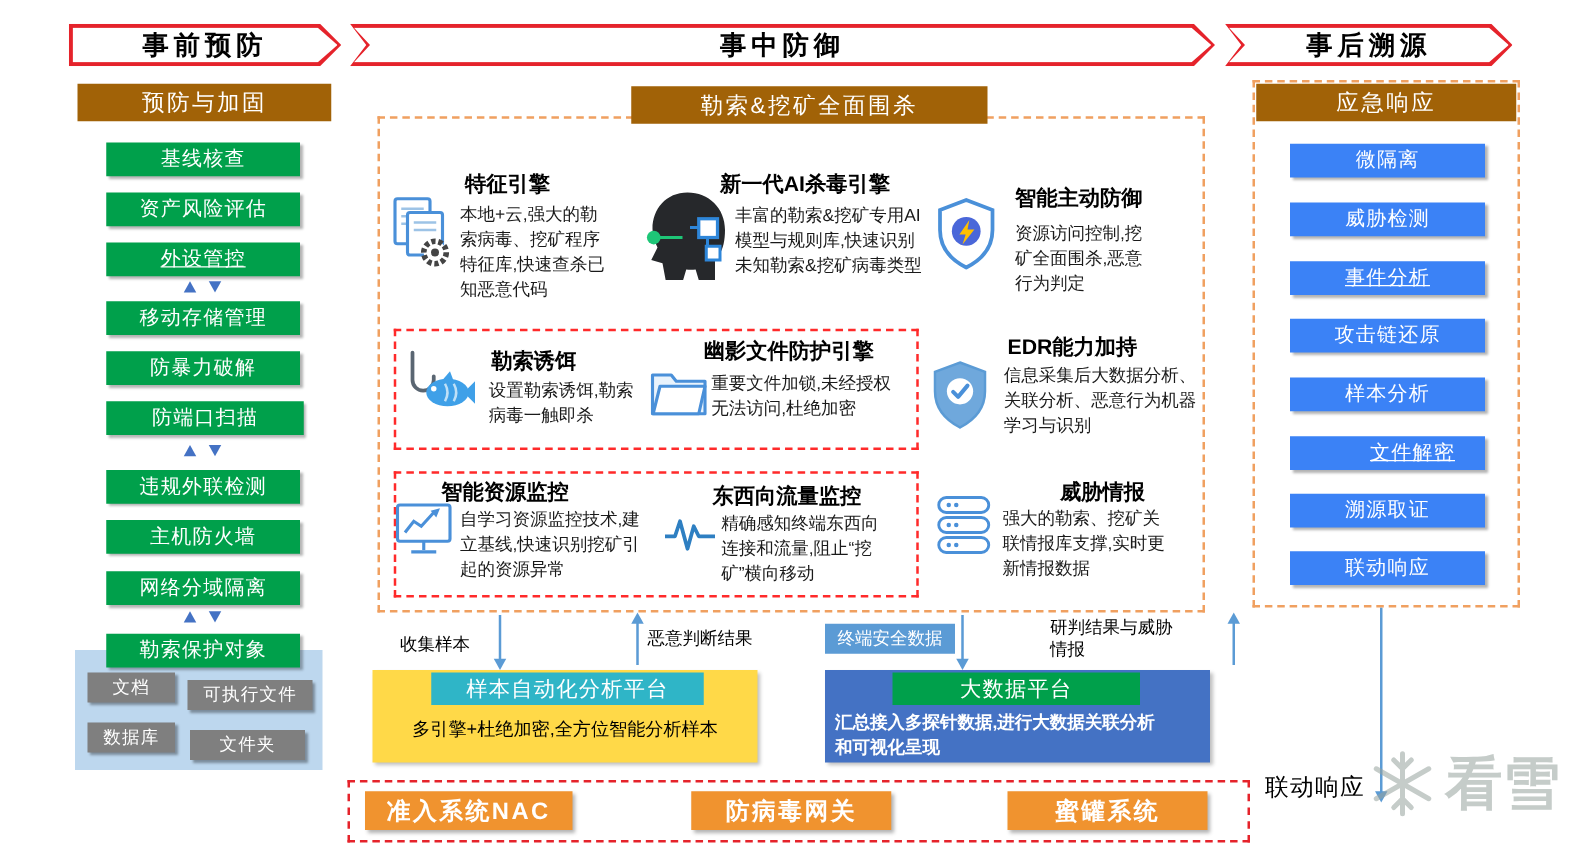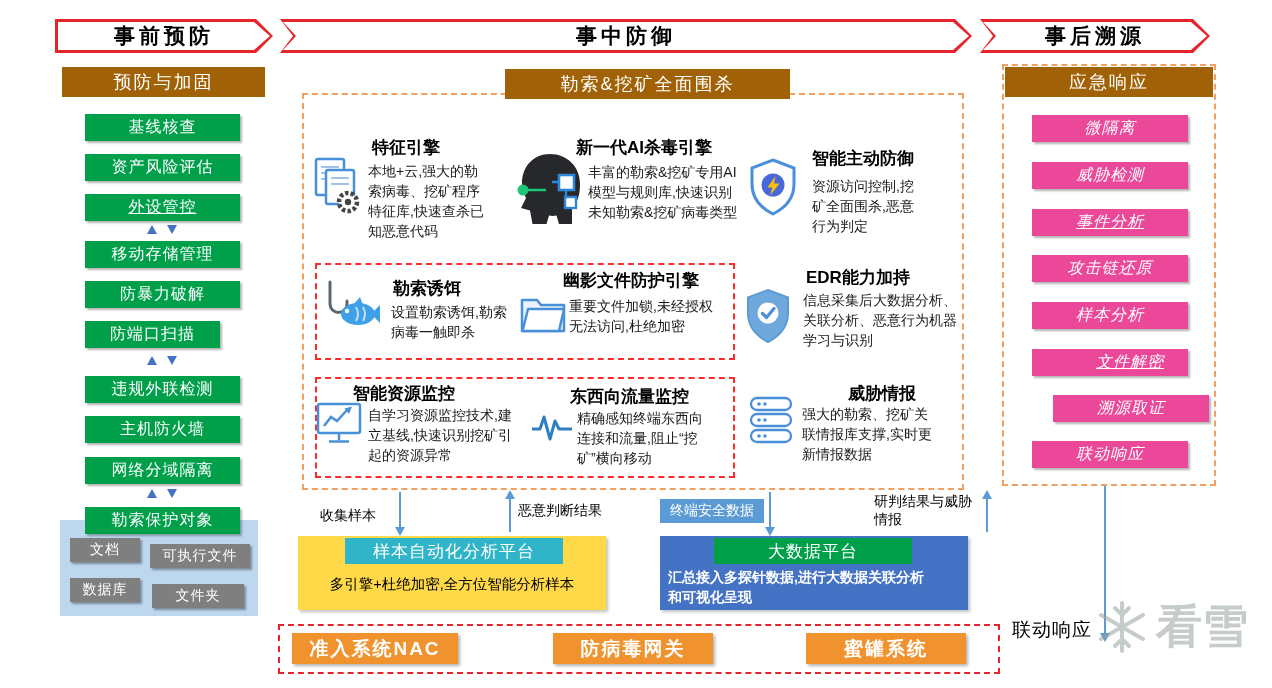--- a/index.html
+++ b/index.html
@@ -17,21 +17,21 @@
   .arrow-rn-i { clip-path:polygon(0 0,calc(100% - 16px) 0,100% 50%,calc(100% - 16px) 100%,0 100%,13px 50%); }
   .b-label { position:absolute; inset:0; display:flex; align-items:center; justify-content:center;
              font-size:21px; font-weight:bold; letter-spacing:4px; color:#000; }
 
   
   .sec-header { position:absolute; background:#a16207; color:#fff; display:flex; align-items:center;
                 justify-content:center; font-size:18px; letter-spacing:2px; }
   .pill { position:absolute; display:flex; align-items:center; justify-content:center; color:#fff;
           font-size:16px; letter-spacing:1px; white-space:nowrap; }
   .pill.g    { background:#00A04B; box-shadow:2px 2px 2px rgba(0,0,0,.3); }
-  .pill.o    { background:#ec4899; box-shadow:2px 2px 2px rgba(0,0,0,.3);font-style:italic; }
+  .pill.o    { background:#3b82f6; box-shadow:2px 2px 2px rgba(0,0,0,.3); }
   .pill.gray { background:#7F7F7F; box-shadow:2px 2px 2px rgba(0,0,0,.35); font-size:14px; }
   .u { text-decoration:underline; }
 
   .updown { position:absolute; display:flex; gap:10px; }
   .t-up   { width:0; height:0; border-left:5px solid transparent; border-right:5px solid transparent; border-bottom:9px solid #4472C4; }
   .t-down { width:0; height:0; border-left:5px solid transparent; border-right:5px solid transparent; border-top:9px solid #4472C4; }
 
   .protect-bg { position:absolute; left:60px; top:520px; width:198px; height:96px; background:#BDD7EE; }
 
   
@@ -94,21 +94,21 @@
 
   <div class="pill g" style="left:85px;top:114px;width:155px;height:27px;">基线核查</div>
   <div class="pill g u" style="left:85px;top:194px;width:155px;height:27px;">外设管控</div>
   <div class="pill g" style="left:85px;top:154px;width:155px;height:27px;">资产风险评估</div>
   <div class="updown" style="left:147px;top:225px;">
       <span class="t-up"></span>
       <span class="t-down"></span>
     </div>
   <div class="pill g" style="left:85px;top:241px;width:155px;height:27px;">移动存储管理</div>
   <div class="pill g" style="left:85px;top:281px;width:155px;height:27px;">防暴力破解</div>
-  <div class="pill g" style="left:85px;top:321px;width:135px;height:27px;">防端口扫描</div>
+  <div class="pill g" style="left:85px;top:321px;width:158px;height:27px;">防端口扫描</div>
   <div class="updown" style="left:147px;top:356px;">
       <span class="t-up"></span>
       <span class="t-down"></span>
     </div>
   <div class="pill g" style="left:85px;top:376px;width:155px;height:27px;">违规外联检测</div>
   <div class="pill g" style="left:85px;top:416px;width:155px;height:27px;">主机防火墙</div>
   <div class="pill g" style="left:85px;top:457px;width:155px;height:27px;">网络分域隔离</div>
   <div class="updown" style="left:147px;top:489px;">
       <span class="t-up"></span>
       <span class="t-down"></span>
@@ -238,21 +238,21 @@
   </div>
   <div class="f-title" style="left:848px;top:382px;">威胁情报</div>
   <div class="f-desc" style="left:802px;top:405px;width:136px;">强大的勒索、挖矿关联情报库支撑,实时更新情报数据</div>
 
   <div class="flow-label" style="left:320px;top:506px;">收集样本</div>
   <div class="vline down" style="left:399px;top:492px;height:36px;"></div>
   <div class="vline up" style="left:509px;top:498px;height:34px;"></div>
   <div class="flow-label" style="left:518px;top:501px;">恶意判断结果</div>
   <div class="endpoint-chip" style="left:660px;top:499px;width:104px;height:24px;">终端安全数据</div>
   <div class="vline down" style="left:769px;top:492px;height:36px;"></div>
-  <div class="flow-label" style="left:874px;top:492px;width:102px;">研判结果与威胁情报</div>
+  <div class="flow-label" style="left:840px;top:492px;width:102px;">研判结果与威胁情报</div>
   <div class="vline up" style="left:986px;top:498px;height:34px;"></div>
 
   <div class="platform" style="left:298px;top:536px;width:308px;height:74px;background:#FFD948;box-shadow:2px 2px 3px rgba(0,0,0,.25);"></div>
   <div class="plat-header" style="left:345px;top:538px;width:218px;height:26px;background:#2FB5C7;">样本自动化分析平台</div>
   <div class="plat-desc" style="left:302px;top:574px;width:300px;text-align:center;color:#000;font-size:14.5px;">多引擎+杜绝加密,全方位智能分析样本</div>
 
   <div class="platform" style="left:660px;top:536px;width:308px;height:74px;background:#4472C4;box-shadow:2px 2px 3px rgba(0,0,0,.25);"></div>
   <div class="plat-header" style="left:714px;top:538px;width:198px;height:26px;background:#00A04B;">大数据平台</div>
   <div class="plat-desc" style="left:668px;top:567px;width:264px;color:#fff;font-weight:bold;">汇总接入多探针数据,进行大数据关联分析和可视化呈现</div>
 
@@ -265,21 +265,21 @@
   <div id="linkage-label">联动响应</div>
 
   <div class="dash-orange" style="left:1002px;top:64px;width:214px;height:422px;"></div>
   <div class="sec-header" style="left:1005px;top:67px;width:208px;height:30px;">应急响应</div>
   <div class="pill o" style="left:1032px;top:115px;width:156px;height:27px;">微隔离</div>
   <div class="pill o" style="left:1032px;top:162px;width:156px;height:27px;">威胁检测</div>
   <div class="pill o u" style="left:1032px;top:209px;width:156px;height:27px;">事件分析</div>
   <div class="pill o" style="left:1032px;top:255px;width:156px;height:27px;">攻击链还原</div>
   <div class="pill o" style="left:1032px;top:302px;width:156px;height:27px;">样本分析</div>
   <div class="pill o u" style="left:1032px;top:349px;width:156px;height:27px;padding-left:40px;">文件解密</div>
-  <div class="pill o" style="left:1032px;top:395px;width:156px;height:27px;margin-left:21px;">溯源取证</div>
+  <div class="pill o" style="left:1032px;top:395px;width:156px;height:27px;">溯源取证</div>
   <div class="pill o" style="left:1032px;top:441px;width:156px;height:27px;">联动响应</div>
 
   <div id="watermark">
     <svg width="56" height="56" viewBox="0 0 56 56">
       <g stroke="#97A39E" stroke-width="4" stroke-linecap="round" fill="none">
         <line x1="28" y1="4" x2="28" y2="52"></line>
         <line x1="7" y1="16" x2="49" y2="40"></line>
         <line x1="7" y1="40" x2="49" y2="16"></line>
         <path d="M21,9 L28,16 L35,9"></path>
         <path d="M21,47 L28,40 L35,47"></path>

